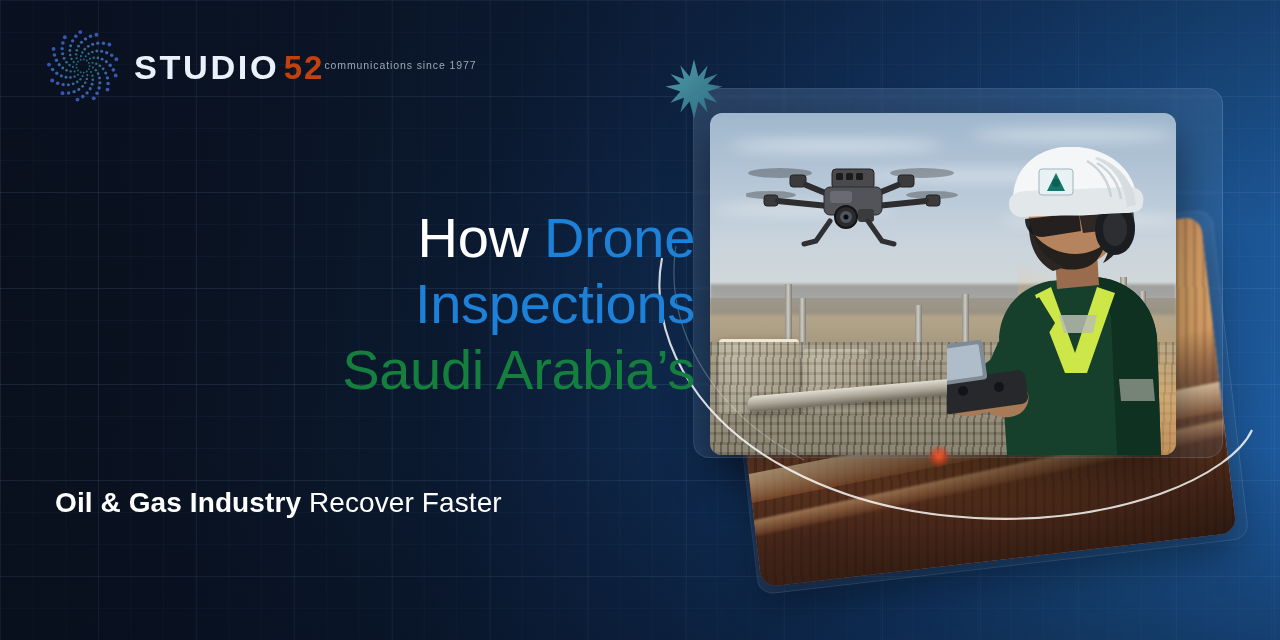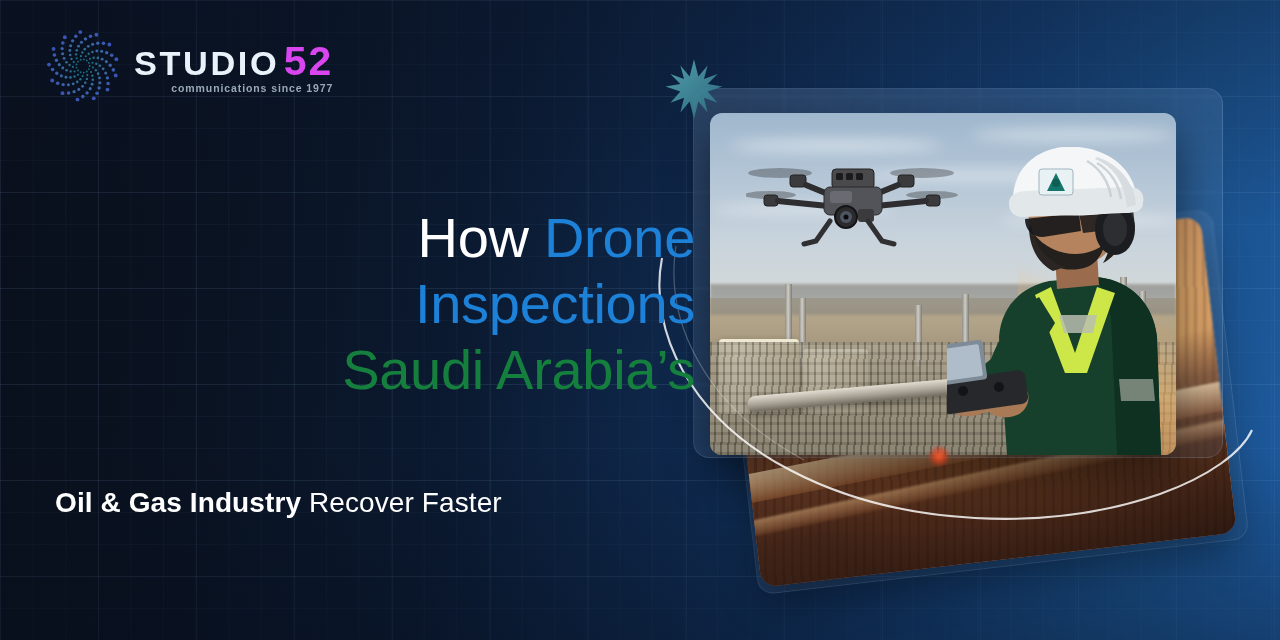--- a/index.html
+++ b/index.html
@@ -57,37 +57,37 @@
     background-size:32.6px 32px;
   }
 
   
   .logo{
     position:absolute; left:46px; top:30px;
     display:flex; align-items:center; gap:14px;
     height:72px;
   }
   .logo-mark{ width:74px; height:74px; display:block; }
-  .logo-word{ display:flex; flex-direction:column; justify-content:center; padding-top:2px;}
+  .logo-word{ display:flex; flex-direction:row; justify-content:center; padding-top:2px;}
   .logo-word-top{ display:flex; align-items:baseline; gap:10px; }
   .logo-studio{
     font-size:33px; font-weight:700; letter-spacing:2.5px;
     color:#e9f2fb;
     font-family:"Liberation Sans", sans-serif;
     line-height:1;
     transform:scaleX(1.04);
     transform-origin:left center;
   }
   .logo-52{
-    font-size:41px; font-weight:700; letter-spacing:2px;
-    color:#d946ef; line-height:1;
+    font-size:33px; font-weight:700; letter-spacing:2px;
+    color:#c2410c; line-height:1;
   }
   .logo-tag{
     font-size:10.5px; letter-spacing:.9px; color:#9aa8b6;
-    text-align:right; margin-top:0; font-weight:700;
+    text-align:right; margin-top:8px; font-weight:400;
   }
 
   
   .headline{
     position:absolute; left:55px; top:205px;
     width:640px;
     text-align:right;
   }
   .h-line{
     font-size:56px;

